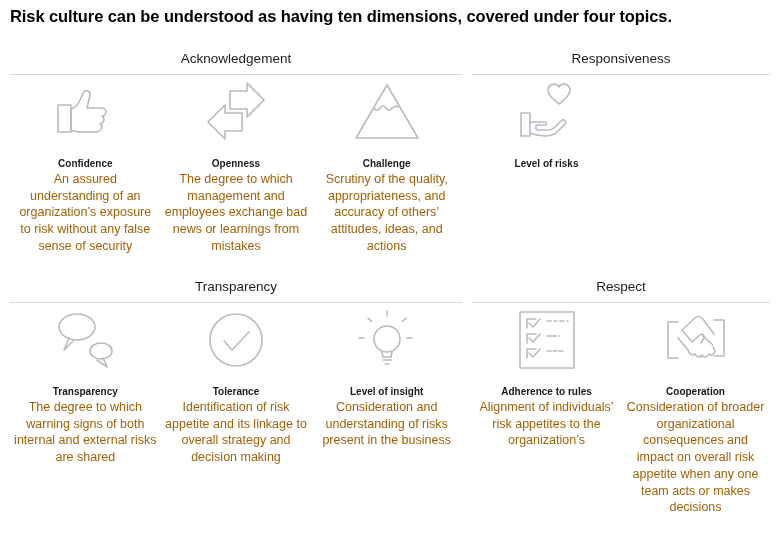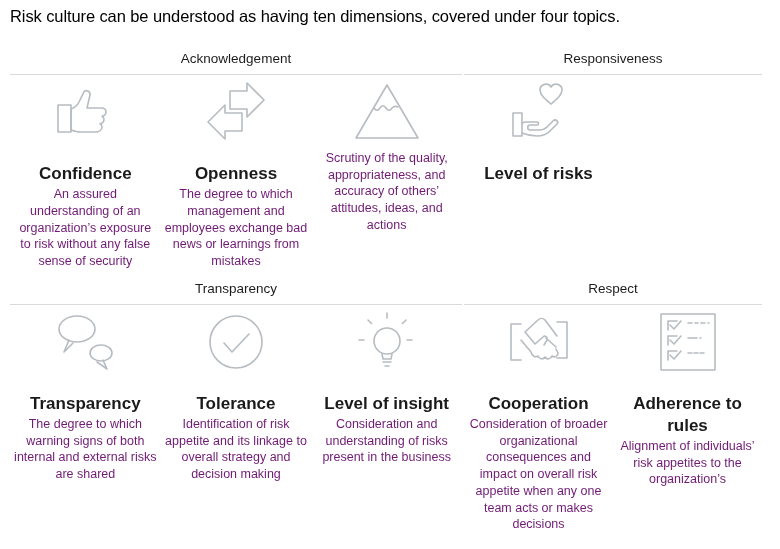--- a/index.html
+++ b/index.html
@@ -4,51 +4,51 @@
 <style>
   * { margin:0; padding:0; box-sizing:border-box; }
   html, body { background:#ffffff; }
   body {
     width:780px; height:549px; overflow:hidden;
     font-family:"Liberation Sans", sans-serif;
     color:#000;
   }
   .page { padding:6px 10px 0 10px; }
   .page-title {
-    font-size:16.5px; font-weight:normal; line-height:1.33;
+    font-size:16.5px; font-weight:bold; line-height:1.33;
     max-width:700px; letter-spacing:-0.1px; color:#000;
   }
   .grid {
     display:grid;
     grid-template-columns:452px 298px;
-    column-gap:2px;
+    column-gap:10px;
     margin-top:12px;
   }
   .section { }
   .section.row1 { min-height:228px; }
   .section-header {
     text-align:center; font-size:13.5px; color:#1c1c1c;
     padding:11px 0 8px 0;
   }
   .rule { border:0; border-top:1px solid #d9d9d9; height:0; }
   .cards { display:grid; }
   .cards.cols3 { grid-template-columns:repeat(3, 1fr); }
   .cards.cols2 { grid-template-columns:repeat(2, 1fr); }
   .card { padding:0 4px; }
   .icon-box {
     height:74px; display:flex; align-items:center; justify-content:center;
   }
   .icon-box svg { stroke:#b6bcc1; fill:none; stroke-width:1.6;
     stroke-linecap:round; stroke-linejoin:round; }
   .card-title {
-    text-align:center; font-size:17px; font-weight:bold;
-    color:#1a1a1a; margin-top:14px; line-height:1.3;
+    text-align:center; font-size:10px; font-weight:bold;
+    color:#1a1a1a; margin-top:8px; line-height:1.3;
   }
   .card-desc {
-    text-align:center; font-size:12.5px; color:#701a75;
+    text-align:center; font-size:12.5px; color:#a16207;
     line-height:1.34; margin-top:1px;
   }
 </style>
 </head>
 <body>
 
 <div class="page">
 
   <div class="page-title">Risk culture can be understood as having ten dimensions, covered under four topics.</div>
 
@@ -78,20 +78,21 @@
           <div class="card-title">Openness</div>
           <div class="card-desc">The degree to which management and employees exchange bad news or learnings from mistakes</div>
         </div>
         <div class="card">
           <div class="icon-box">
             <svg width="72" height="64" viewBox="0 0 72 64">
               <path d="M36 5 L67 58 H5 Z"></path>
               <path d="M23 28 c2 3 4 3 6 0 c2 -3 4 -3 6 0 c2 3 4 3 6 0 c2 -2 4 -2 6 -1"></path>
             </svg>
           </div>
+          <div class="card-title">Challenge</div>
           <div class="card-desc">Scrutiny of the quality, appropriateness, and accuracy of others’ attitudes, ideas, and actions</div>
         </div>
       </div>
     </div>
 
     <div class="section row1">
       <div class="section-header">Responsiveness</div>
       <hr class="rule">
       <div class="cards cols2">
         <div class="card">
@@ -146,33 +147,20 @@
         </div>
       </div>
     </div>
 
     <div class="section">
       <div class="section-header">Respect</div>
       <hr class="rule">
       <div class="cards cols2">
         <div class="card">
           <div class="icon-box">
-            <svg width="80" height="64" viewBox="0 0 80 64">
-              <path d="M22 14 H12 V50 h10"></path>
-              <path d="M58 12 h10 v36 H58"></path>
-              <path d="M58 26 L46 10 c-2 -2 -5 -2 -7 0 L26 22 l10 12 8 -7 c2 -2 5 0 4 3 l-3 5"></path>
-              <path d="M22 30 l10 12 c1 4 4 6 7 4 1 3 5 4 7 1 2 3 6 2 7 -1 3 2 6 0 6 -3 l-2 -4"></path>
-              <path d="M47 28 l10 9"></path>
-            </svg>
-          </div>
-          <div class="card-title">Cooperation</div>
-          <div class="card-desc">Consideration of broader organizational consequences and impact on overall risk appetite when any one team acts or makes decisions</div>
-        </div>
-        <div class="card">
-          <div class="icon-box">
             <svg width="72" height="64" viewBox="0 0 72 64">
               <rect x="9" y="4" width="54" height="56"></rect>
               <g>
                 <path d="M25 11 h-9 v9"></path>
                   <path d="M18 15 l4 4 7 -8"></path>
                 <path d="M36 13 h10 M49 13 h8" stroke-dasharray="4 3"></path>
               </g>
               <g transform="translate(0,15)">
                 <path d="M25 11 h-9 v9"></path>
                   <path d="M18 15 l4 4 7 -8"></path>
@@ -181,17 +169,30 @@
               <g transform="translate(0,30)">
                 <path d="M25 11 h-9 v9"></path>
                   <path d="M18 15 l4 4 7 -8"></path>
                 <path d="M36 13 h16" stroke-dasharray="4 2"></path>
               </g>
             </svg>
           </div>
           <div class="card-title">Adherence to rules</div>
           <div class="card-desc">Alignment of individuals’ risk appetites to the organization’s</div>
         </div>
+        <div class="card">
+          <div class="icon-box">
+            <svg width="80" height="64" viewBox="0 0 80 64">
+              <path d="M22 14 H12 V50 h10"></path>
+              <path d="M58 12 h10 v36 H58"></path>
+              <path d="M58 26 L46 10 c-2 -2 -5 -2 -7 0 L26 22 l10 12 8 -7 c2 -2 5 0 4 3 l-3 5"></path>
+              <path d="M22 30 l10 12 c1 4 4 6 7 4 1 3 5 4 7 1 2 3 6 2 7 -1 3 2 6 0 6 -3 l-2 -4"></path>
+              <path d="M47 28 l10 9"></path>
+            </svg>
+          </div>
+          <div class="card-title">Cooperation</div>
+          <div class="card-desc">Consideration of broader organizational consequences and impact on overall risk appetite when any one team acts or makes decisions</div>
+        </div>
       </div>
     </div>
 
   </div>
 </div>
 
 </body></html>

